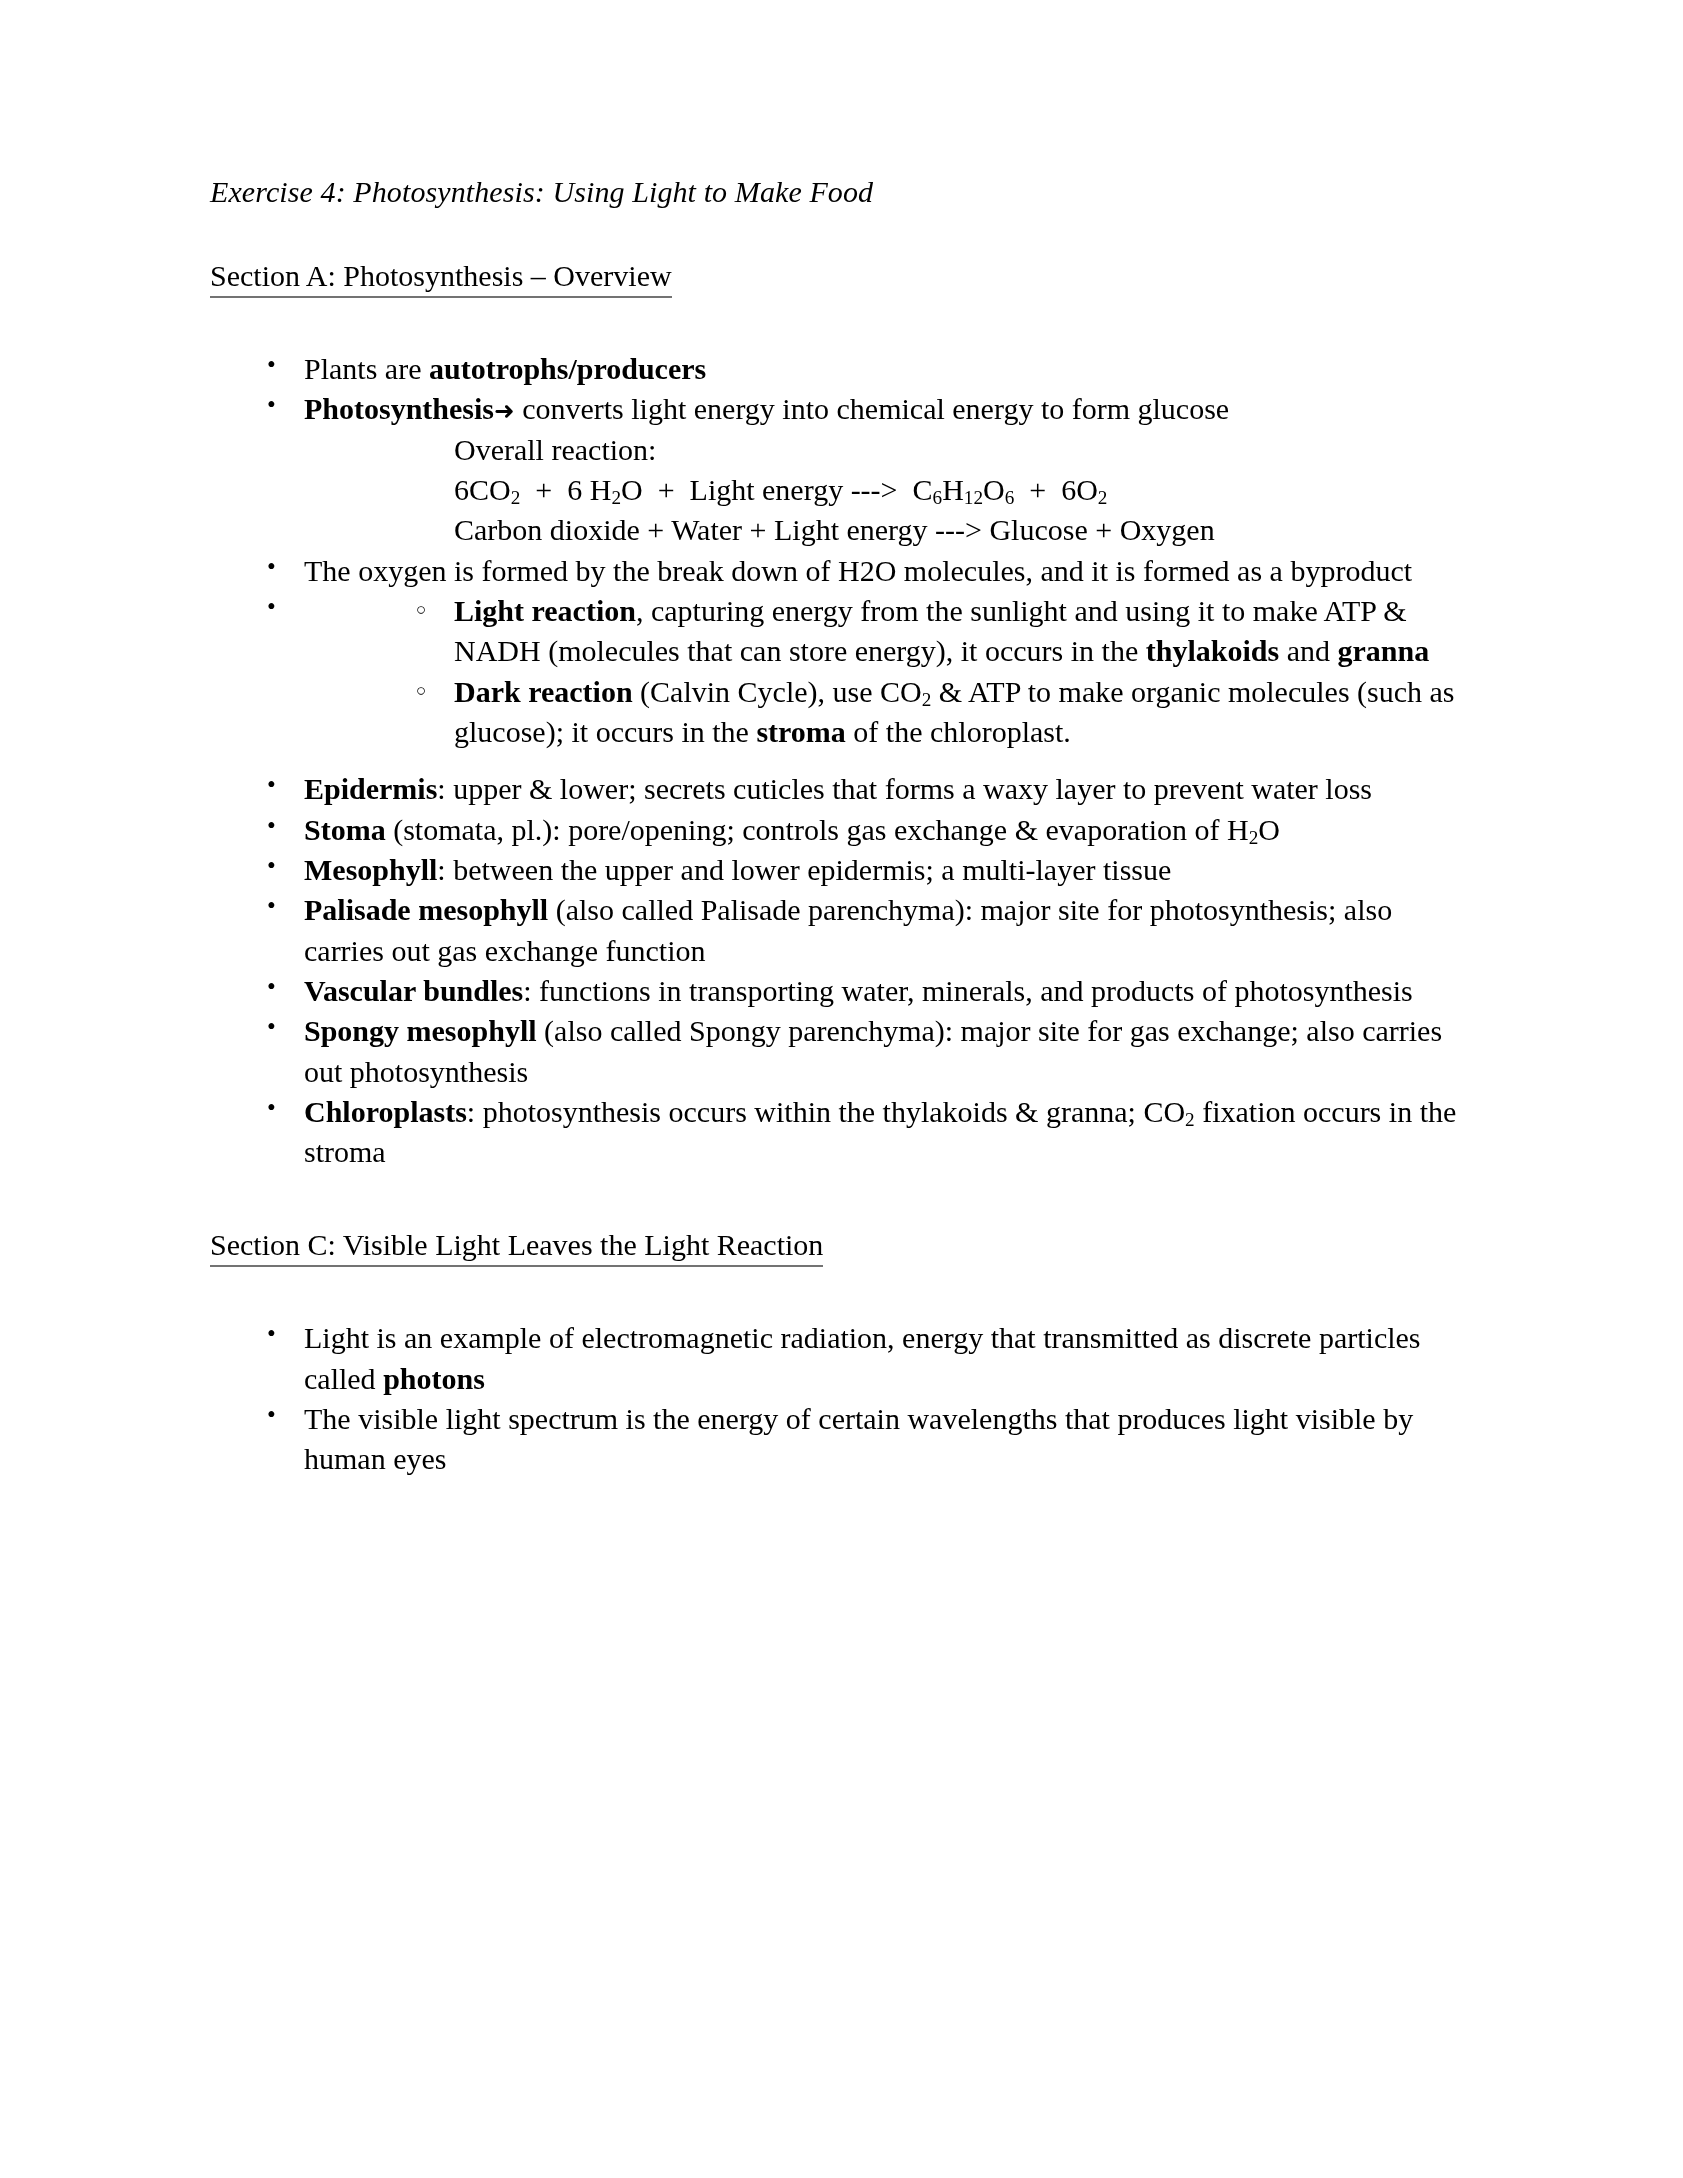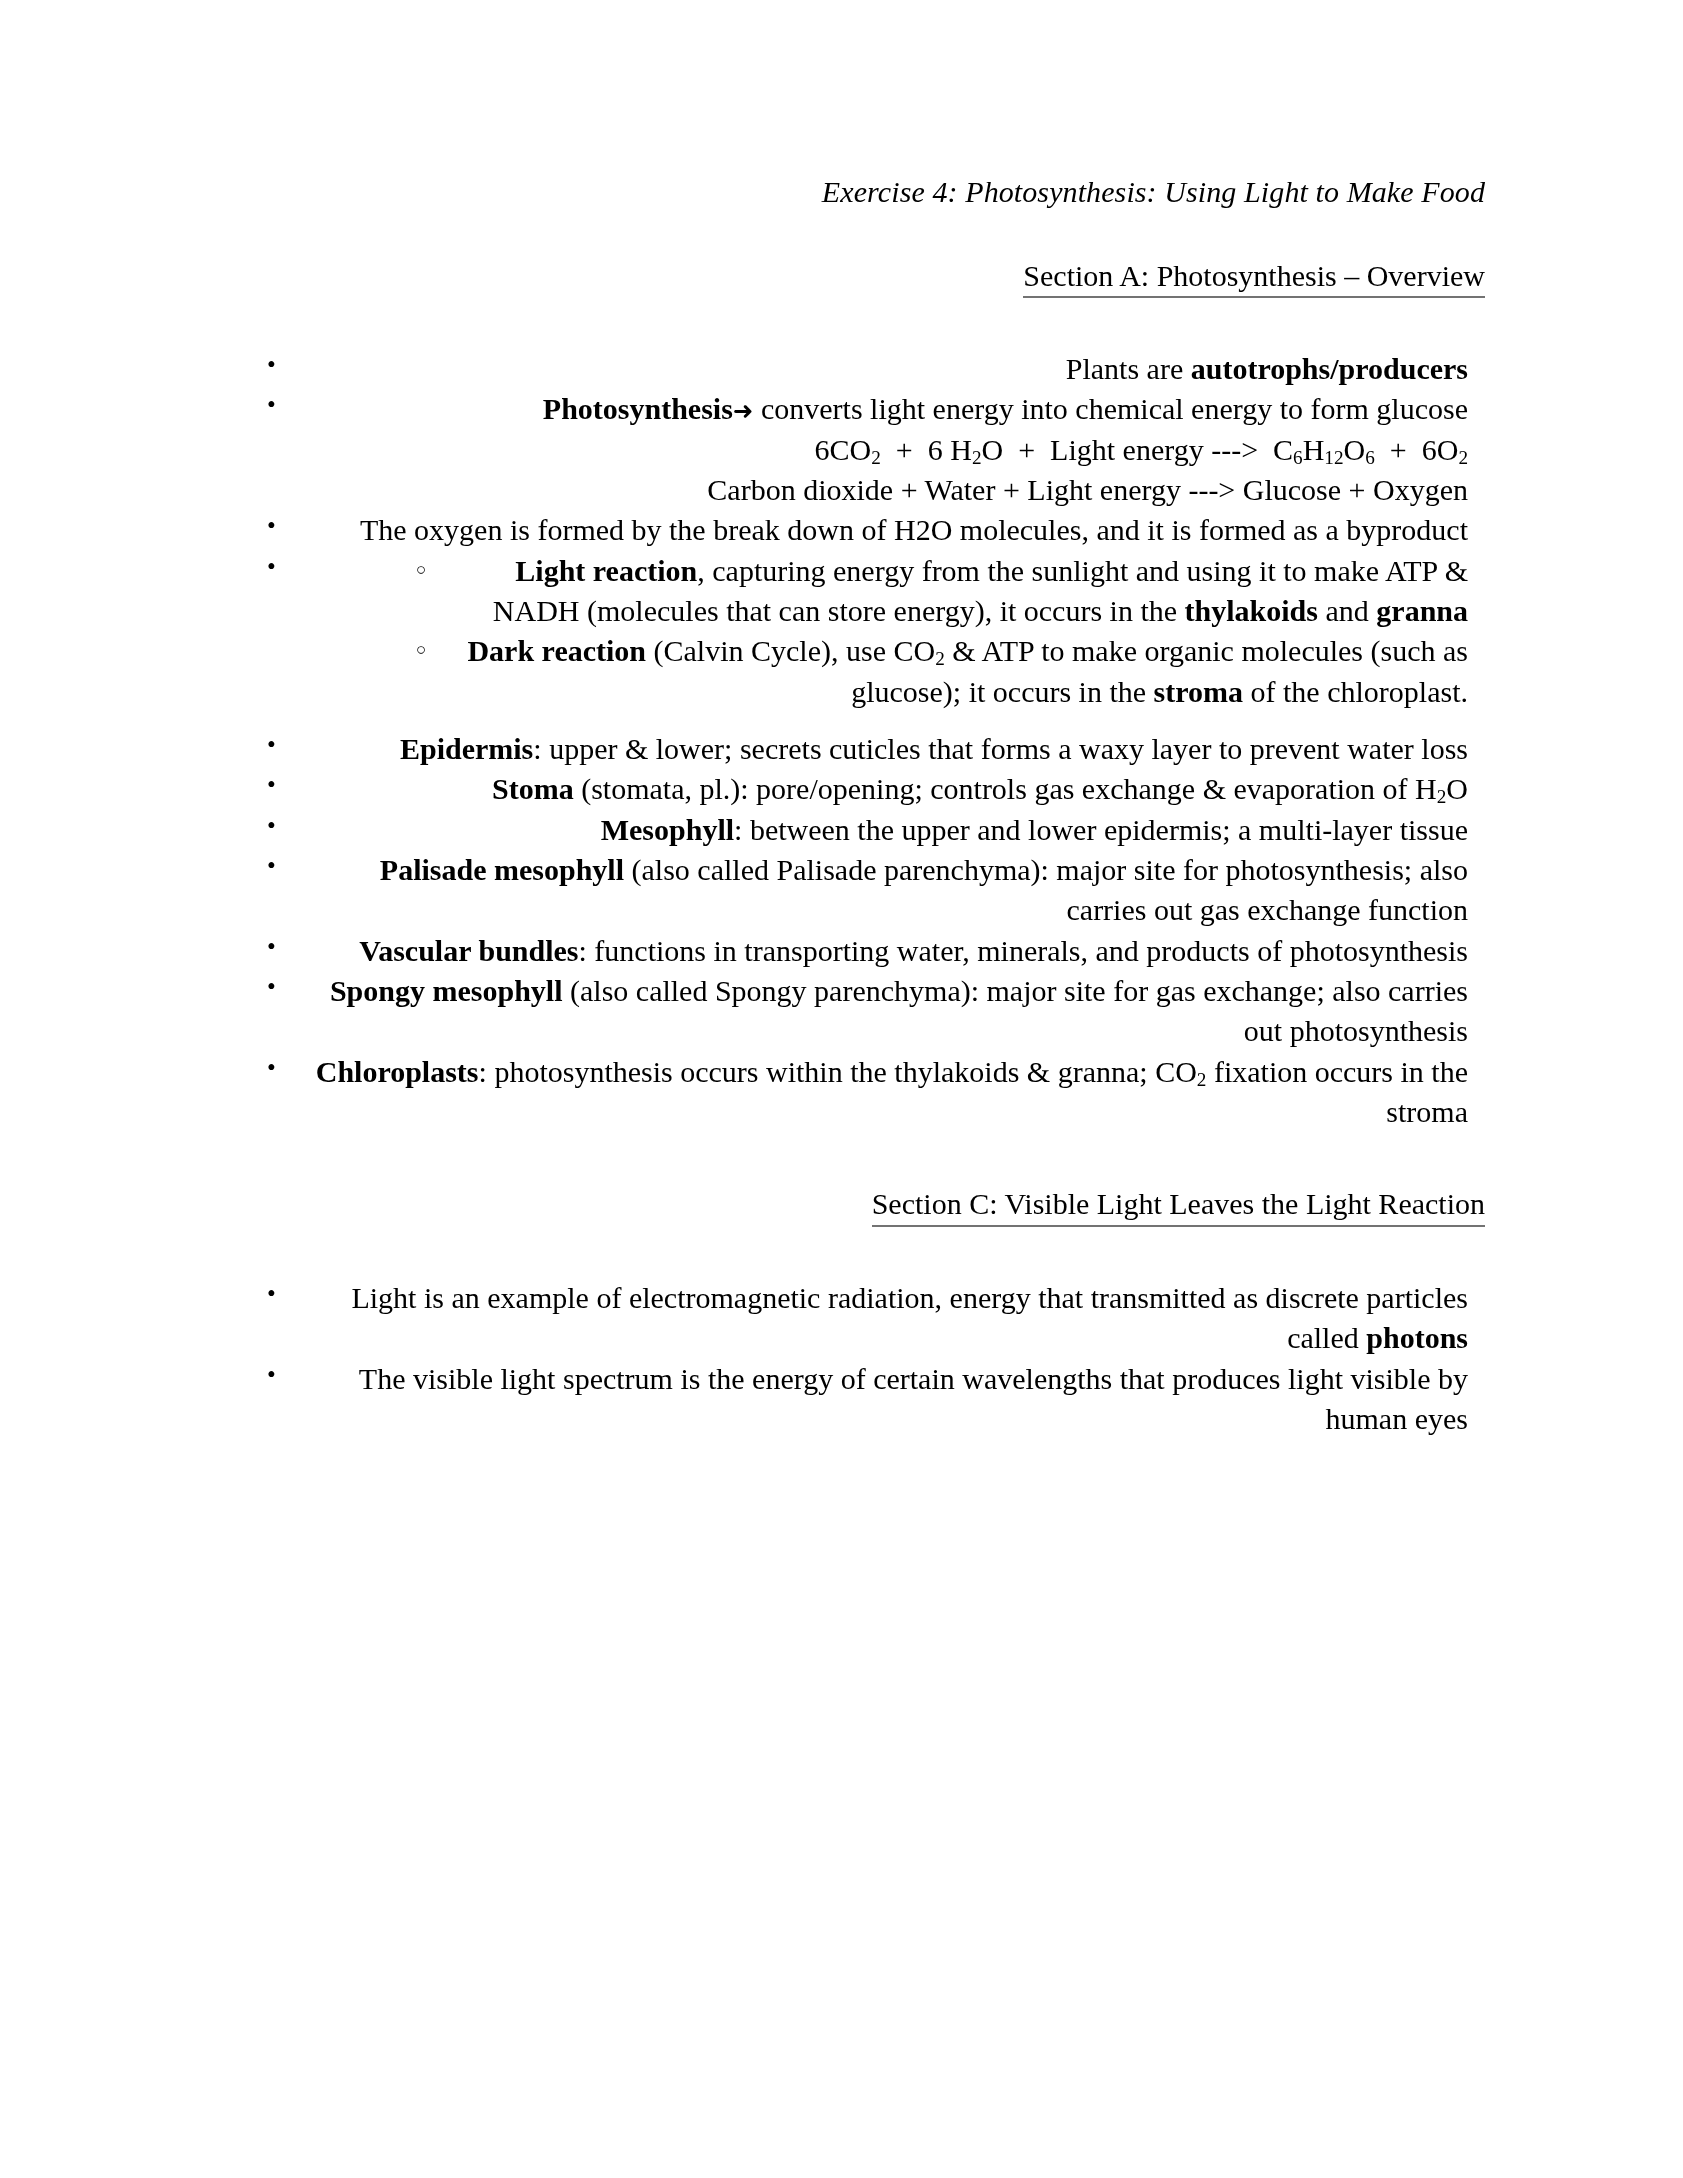--- a/index.html
+++ b/index.html
@@ -14,21 +14,20 @@
     color: #000000;
     -webkit-font-smoothing: antialiased;
   }
   .page {
     position: relative;
     width: 1683px;
     height: 1898px;
     background: #ffffff;
     box-sizing: border-box;
     padding: 173px 198px 0 210px;
-    text-align: right;
   }
   .doc-title {
     font-style: italic;
     font-size: 30px;
     line-height: 1.25;
     letter-spacing: 0.1px;
     margin: 0 0 46px 0;
     white-space: nowrap;
   }
   .section-heading {
@@ -121,20 +120,21 @@
   <ul class="bullets">
 
     <li>
       <span>Plants are </span><b>autotrophs/producers</b>
     </li>
 
     <li>
       <b>Photosynthesis</b><span class="arrow-bold">➜</span><span> converts light energy into chemical energy to form glucose</span>
 
       <div class="indent-block">
+        <div>Overall reaction:</div>
         <div class="eqline">6CO<sub>2</sub>&nbsp; +&nbsp; 6 H<sub>2</sub>O&nbsp; +&nbsp; Light energy ---&gt;&nbsp; C<sub>6</sub>H<sub>12</sub>O<sub>6</sub>&nbsp; +&nbsp; 6O<sub>2</sub></div>
         <div class="eqline">Carbon dioxide + Water + Light energy ---&gt; Glucose + Oxygen</div>
       </div>
     </li>
 
     <li>The oxygen is formed by the break down of H2O molecules, and it is formed as a byproduct</li>
 
     <li>
 
       <ul class="subbullets">

